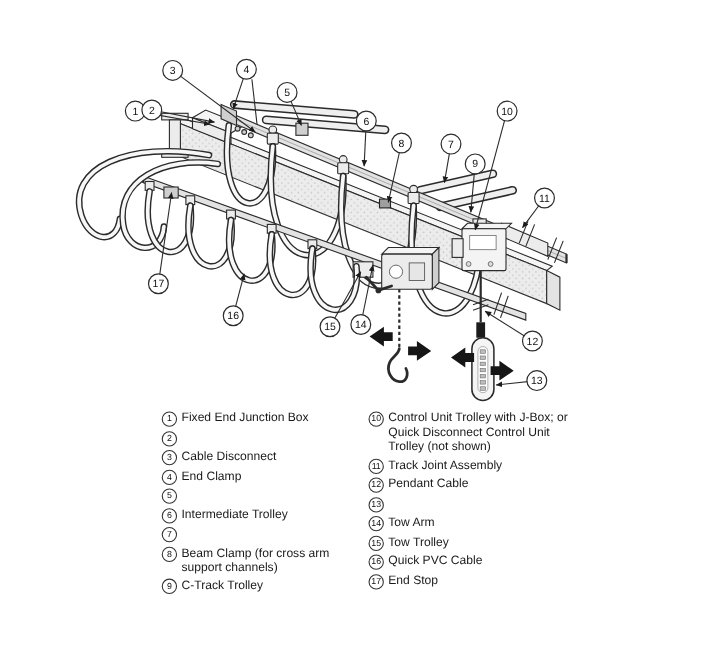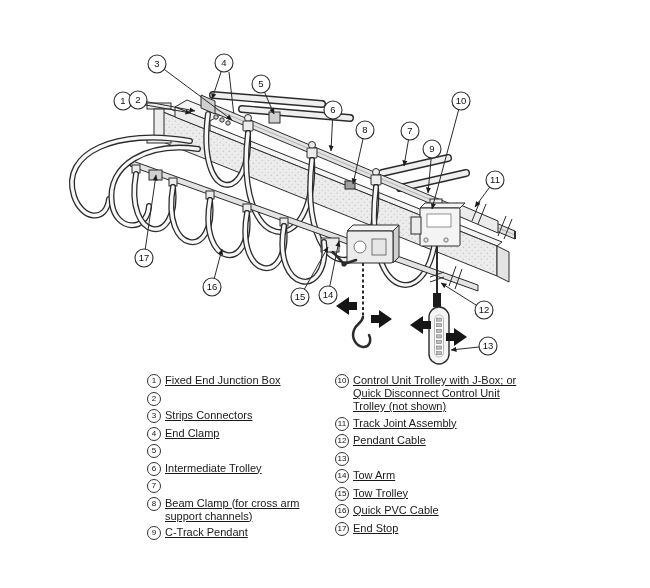--- a/index.html
+++ b/index.html
@@ -25,21 +25,21 @@
   .leader{stroke:var(--ink);stroke-width:1;fill:none;}
   .cnode{fill:#fff;stroke:var(--ink);stroke-width:1.1;}
   .cnum{font:9.5px "Liberation Sans",sans-serif;fill:#111;text-anchor:middle;}
   
   .legend-col{position:absolute;top:374px;}
   #legend-left{left:147px;width:188px;}
   #legend-right{left:335px;width:198px;}
   .lrow{display:flex;align-items:flex-start;margin-bottom:3.5px;}
   .lnum{flex:0 0 auto;width:12px;height:12px;border:1px solid #333;border-radius:50%;
         font-size:8px;line-height:12px;text-align:center;margin:0 4px 0 0;color:#111;}
-  .ltext{font-size:11px;line-height:13px;color:#1a1a1a;text-decoration:underline;}
+  .ltext{font-size:11px;line-height:13px;color:#1a1a1a;}
   .lnote{font-style:italic;font-size:9px;color:#222;}
 </style>
 </head>
 <body>
 
 <div id="page">
 
   <svg id="art" width="650" height="375" viewBox="0 0 650 375">
     <defs>
       <pattern id="stip" width="6" height="6" patternUnits="userSpaceOnUse">
@@ -318,21 +318,21 @@
   <div id="legend-left" class="legend-col">
       <div class="lrow">
         <span class="lnum">1</span>
         <span class="ltext">Fixed End Junction Box</span>
       </div>
       <div class="lrow">
         <span class="lnum">2</span>
       </div>
       <div class="lrow">
         <span class="lnum">3</span>
-        <span class="ltext">Strips Connectors</span>
+        <span class="ltext">Cable Disconnect</span>
       </div>
       <div class="lrow">
         <span class="lnum">4</span>
         <span class="ltext">End Clamp</span>
       </div>
       <div class="lrow">
         <span class="lnum">5</span>
       </div>
       <div class="lrow">
         <span class="lnum">6</span>
@@ -340,21 +340,21 @@
       </div>
       <div class="lrow">
         <span class="lnum">7</span>
       </div>
       <div class="lrow">
         <span class="lnum">8</span>
         <span class="ltext">Beam Clamp (for cross arm support channels)</span>
       </div>
       <div class="lrow">
         <span class="lnum">9</span>
-        <span class="ltext">C-Track Pendant</span>
+        <span class="ltext">C-Track Trolley</span>
       </div>
     </div>
   <div id="legend-right" class="legend-col">
       <div class="lrow">
         <span class="lnum">10</span>
         <span class="ltext">Control Unit Trolley with J-Box; or Quick Disconnect Control Unit Trolley (not shown)</span>
       </div>
       <div class="lrow">
         <span class="lnum">11</span>
         <span class="ltext">Track Joint Assembly</span>

